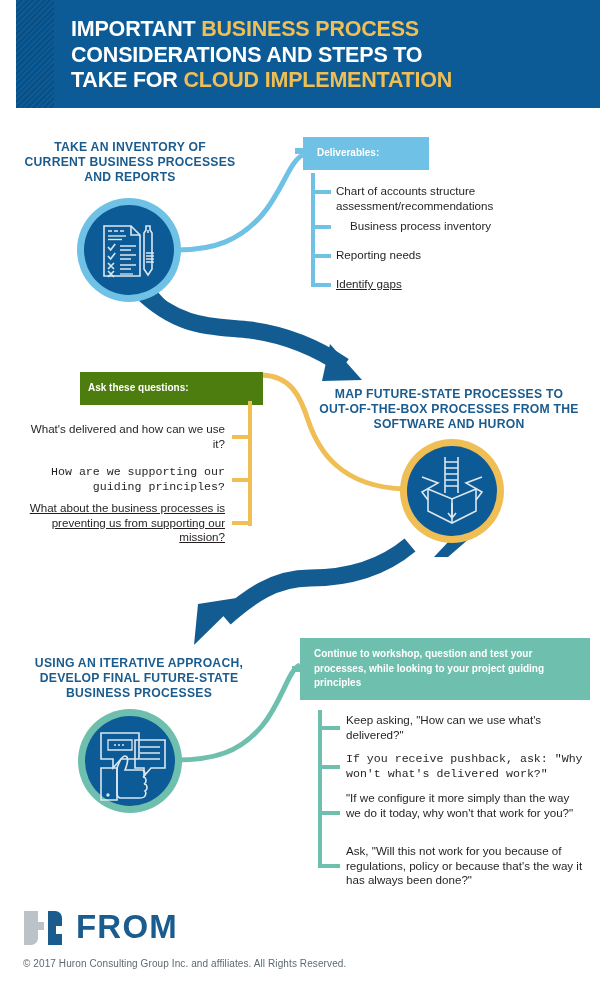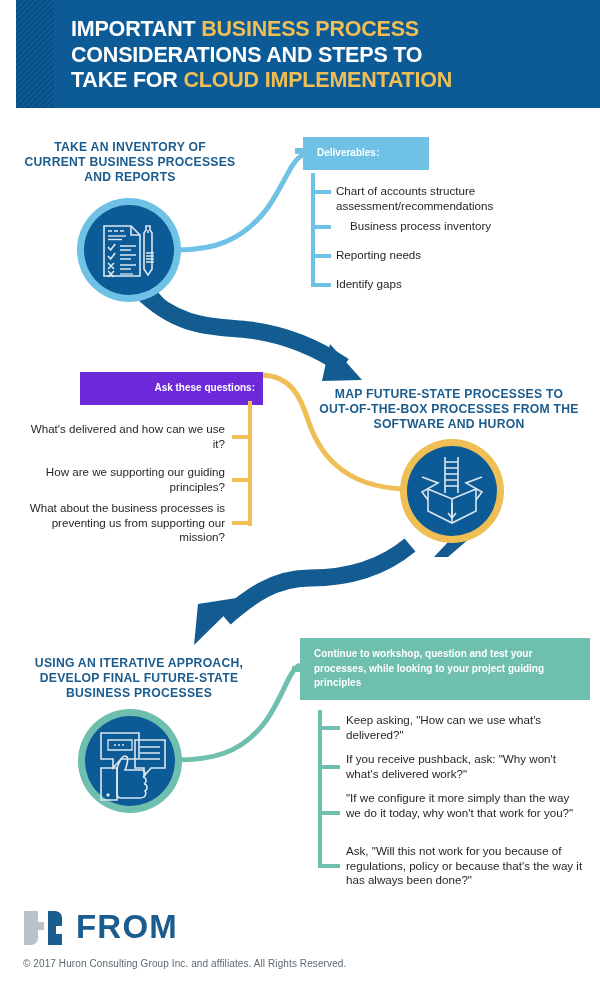--- a/index.html
+++ b/index.html
@@ -148,21 +148,21 @@
   <div class="tick" style="left:311px; top:190px; width:20px; height:4px; background:#6FC2E5;"></div>
   <div class="item-text" style="left:336px; top:184px; width:250px;">Chart of accounts structure assessment/recommendations</div>
 
   <div class="tick" style="left:311px; top:225px; width:20px; height:4px; background:#6FC2E5;"></div>
   <div class="item-text" style="left:336px; top:219px; width:250px;margin-left:14px;">Business process inventory</div>
 
   <div class="tick" style="left:311px; top:254px; width:20px; height:4px; background:#6FC2E5;"></div>
   <div class="item-text" style="left:336px; top:248px; width:250px;">Reporting needs</div>
 
   <div class="tick" style="left:311px; top:283px; width:20px; height:4px; background:#6FC2E5;"></div>
-  <div class="item-text" style="left:336px; top:277px; width:250px;">Identify gaps</div>
+  <div class="item-text" style="left:336px; top:277px; width:250px;text-decoration:underline;">Identify gaps</div>
 
   <div class="step-heading" style="left:318px; top:387px; width:262px;">MAP FUTURE-STATE PROCESSES TO OUT-OF-THE-BOX PROCESSES FROM THE SOFTWARE AND HURON</div>
 
   <svg class="svg-abs" width="600" height="987" style="pointer-events:none;">
     <path fill="none" stroke="#EFBE54" stroke-width="5" d="M 262,375 C 290,376 300,395 308,420 C 318,450 340,487 405,489"></path>
   </svg>
 
   <div class="circle-wrap" style="left:398px; top:437px; width:112px; height:120px;">
     <svg width="112" height="120">
       <path d="M 68,86 L 36,120 L 50,120 L 80,94 Z" fill="#125C92"></path>
@@ -177,31 +177,31 @@
         <path d="M 84,40 L 68,46 L 84,55 L 78,63"></path>
 
         <path d="M 30,52 L 54,62 L 78,52 L 78,74 L 54,86 L 30,74 Z"></path>
         <path d="M 54,62 L 54,86"></path>
 
         <path d="M 54,66 L 54,80 M 50,76 L 54,81 L 58,76"></path>
       </g>
     </svg>
   </div>
 
-  <div class="panel-head" style="left:80px; top:372px; width:183px; background:#6d28d9; text-align:right; padding-left:8px; padding-right:8px;">Ask these questions:</div>
+  <div class="panel-head" style="left:80px; top:372px; width:183px; background:#4d7c0f; text-align:left; padding-left:8px; padding-right:8px;">Ask these questions:</div>
   <div class="v-line" style="left:248px; top:401px; width:4px; height:125px; background:#EFBE54;"></div>
 
   <div class="tick" style="left:232px; top:435px; width:20px; height:4px; background:#EFBE54;"></div>
   <div class="item-text" style="left:20px; top:422px; width:205px; text-align:right;">What's delivered and how can we use it?</div>
 
   <div class="tick" style="left:232px; top:478px; width:20px; height:4px; background:#EFBE54;"></div>
-  <div class="item-text" style="left:20px; top:465px; width:205px; text-align:right;">How are we supporting our guiding principles?</div>
+  <div class="item-text" style="left:20px; top:465px; width:205px; text-align:right;font-family:Liberation Mono, monospace;">How are we supporting our guiding principles?</div>
 
   <div class="tick" style="left:232px; top:521px; width:20px; height:4px; background:#EFBE54;"></div>
-  <div class="item-text" style="left:20px; top:501px; width:205px; text-align:right;">What about the business processes is preventing us from supporting our mission?</div>
+  <div class="item-text" style="left:20px; top:501px; width:205px; text-align:right;text-decoration:underline;">What about the business processes is preventing us from supporting our mission?</div>
 
   <div class="step-heading" style="left:18px; top:656px; width:242px;">USING AN ITERATIVE APPROACH, DEVELOP FINAL FUTURE-STATE BUSINESS PROCESSES</div>
 
   <svg class="svg-abs" width="600" height="987" style="pointer-events:none;">
     <path fill="none" stroke="#6FBFAE" stroke-width="5" d="M 175,760 C 215,760 240,752 262,726 C 282,702 288,670 300,665"></path>
   </svg>
 
   <div class="circle-wrap" style="left:77px; top:708px; width:106px; height:106px;">
     <svg width="106" height="106">
       <circle cx="53" cy="53" r="52" fill="#6FBFAE"></circle>
@@ -223,21 +223,21 @@
   </div>
 
   <div class="panel-head" style="left:300px; top:638px; width:290px; background:#6FBFAE;">Continue to workshop, question and test your processes, while looking to your project guiding principles</div>
   <div style="position:absolute; left:292px; top:666px; width:10px; height:6px; background:#6FBFAE;"></div>
   <div class="v-line" style="left:318px; top:710px; width:4px; height:158px; background:#6FBFAE;"></div>
 
   <div class="tick" style="left:318px; top:726px; width:22px; height:4px; background:#6FBFAE;"></div>
   <div class="item-text" style="left:346px; top:713px; width:238px;">Keep asking, "How can we use what's delivered?"</div>
 
   <div class="tick" style="left:318px; top:765px; width:22px; height:4px; background:#6FBFAE;"></div>
-  <div class="item-text" style="left:346px; top:752px; width:242px;">If you receive pushback, ask: "Why won't what's delivered work?"</div>
+  <div class="item-text" style="left:346px; top:752px; width:242px;font-family:Liberation Mono, monospace;">If you receive pushback, ask: "Why won't what's delivered work?"</div>
 
   <div class="tick" style="left:318px; top:811px; width:22px; height:4px; background:#6FBFAE;"></div>
   <div class="item-text" style="left:346px; top:791px; width:238px;">"If we configure it more simply than the way we do it today, why won't that work for you?"</div>
 
   <div class="tick" style="left:318px; top:864px; width:22px; height:4px; background:#6FBFAE;"></div>
   <div class="item-text" style="left:346px; top:844px; width:238px;">Ask, "Will this not work for you because of regulations, policy or because that's the way it has always been done?"</div>
 
   <div id="footer-logo">
     <svg width="48" height="40">
       <path d="M 2,3 L 16,3 L 16,14 L 22,14 L 22,22 L 16,22 L 16,30 C 16,34 13,37 9,37 L 2,37 Z" fill="#BCC3C8"></path>

